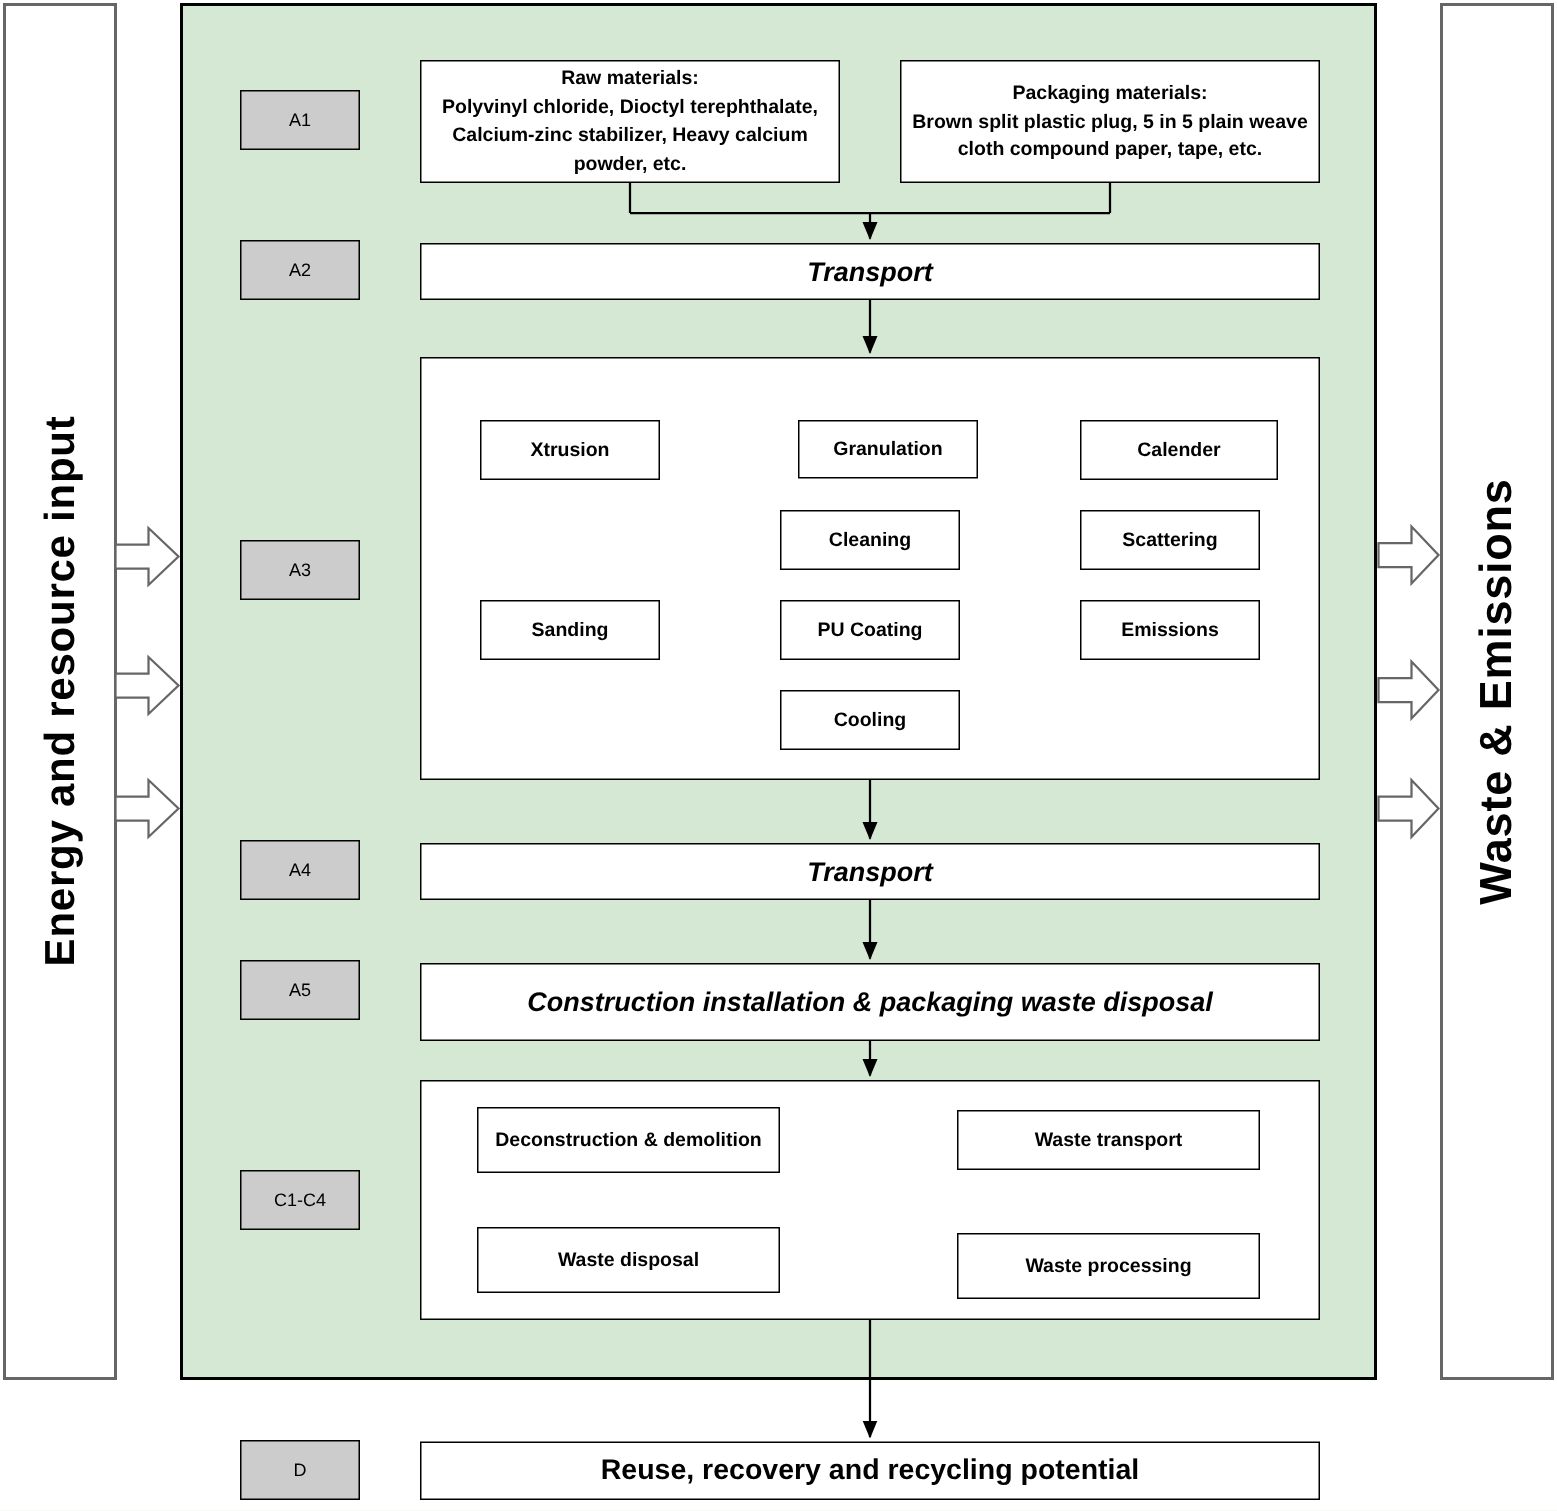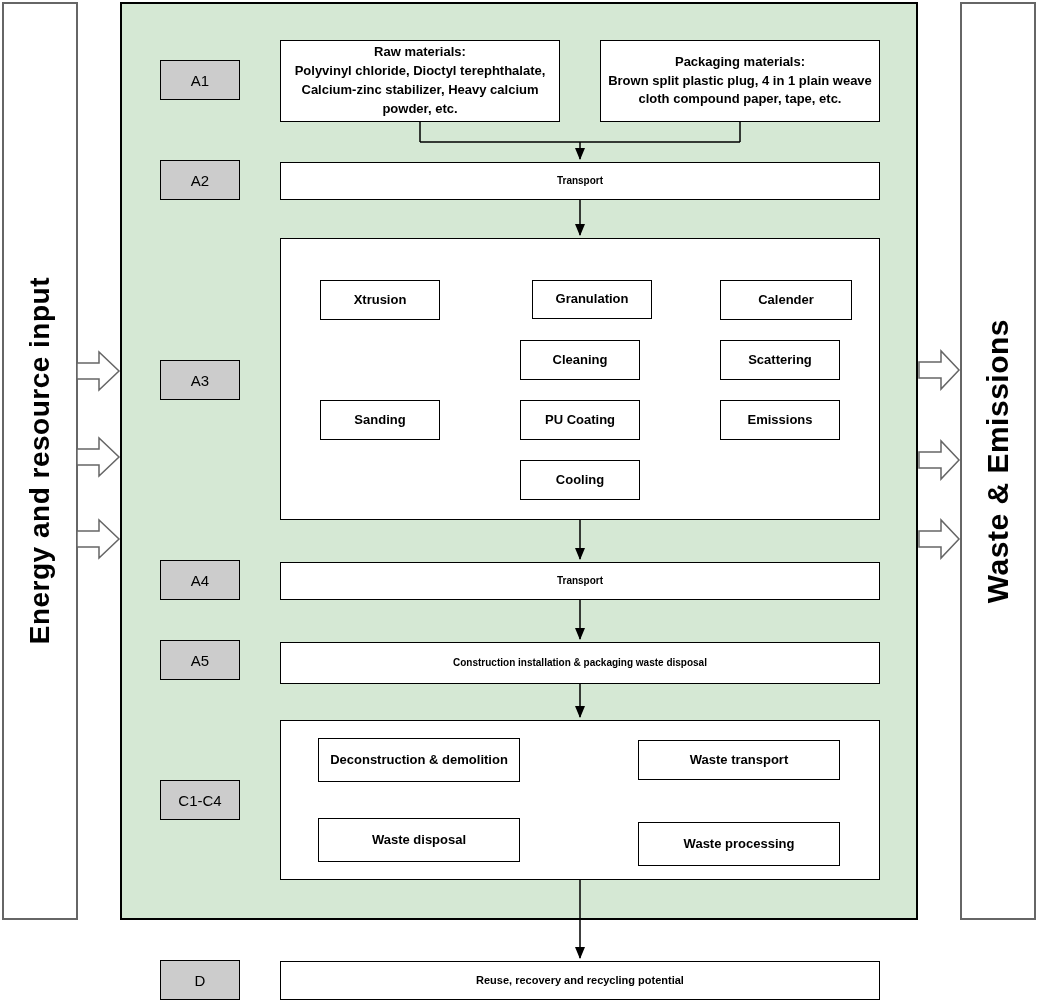--- a/index.html
+++ b/index.html
@@ -26,31 +26,31 @@
   .bar-right{left:960px;}
   .bar-right .vtext{font-size:30px;}
   .green-area{
     position:absolute;left:120px;top:2px;width:798px;height:918px;
     background:var(--diagram-bg);border:2px solid #000;box-sizing:border-box;
   }
   .stage-label{
     position:absolute;left:160px;width:80px;height:40px;
     background:var(--stage-label-bg);border:1.5px solid #000;box-sizing:border-box;
     display:flex;align-items:center;justify-content:center;
-    font-size:15px;font-weight:400;
+    font-size:12px;font-weight:400;
   }
   .fbox{
     position:absolute;background:#fff;border:1.5px solid #000;box-sizing:border-box;
     display:flex;flex-direction:column;align-items:center;justify-content:center;
     text-align:center;font-weight:bold;font-size:13px;line-height:1.45;
     padding:2px 6px;
   }
-  .row-box{font-size:10px;}
+  .row-box{font-size:18px;font-style:italic;}
   .big-box{padding:0;}
-  .d-box{font-size:11px;}
+  .d-box{font-size:19px;}
   .conn{position:absolute;left:0;top:0;pointer-events:none;}
   .boxes{position:absolute;left:0;top:0;width:100%;height:100%;}
 </style>
 </head>
 <body>
 
 <div class="canvas">
 
   <div class="vbar bar-left">
     <span class="vtext">Energy and resource input</span>
@@ -107,39 +107,39 @@
     <div class="stage-label" style="top:640px">A5</div>
     <div class="stage-label" style="top:780px">C1-C4</div>
     <div class="stage-label" style="top:960px">D</div>
 
     <div class="fbox" style="left:280px;top:40px;width:280px;height:82px">
       <span>Raw materials:</span>
       <span>Polyvinyl chloride,  Dioctyl terephthalate, Calcium-zinc stabilizer, Heavy calcium powder, etc.</span>
     </div>
     <div class="fbox" style="left:600px;top:40px;width:280px;height:82px">
       <span>Packaging materials:</span>
-      <span>Brown split plastic plug, 4 in 1 plain weave cloth compound paper, tape, etc.</span>
+      <span>Brown split plastic plug, 5 in 5 plain weave cloth compound paper, tape, etc.</span>
     </div>
 
     <div class="fbox row-box" style="left:280px;top:162px;width:600px;height:38px">Transport</div>
 
     <div class="fbox big-box" style="left:280px;top:238px;width:600px;height:282px"></div>
     <div class="fbox" style="left:320px;top:280px;width:120px;height:40px">Xtrusion</div>
     <div class="fbox" style="left:532px;top:280px;width:120px;height:39px">Granulation</div>
     <div class="fbox" style="left:720px;top:280px;width:132px;height:40px">Calender</div>
     <div class="fbox" style="left:520px;top:340px;width:120px;height:40px">Cleaning</div>
     <div class="fbox" style="left:720px;top:340px;width:120px;height:40px">Scattering</div>
     <div class="fbox" style="left:320px;top:400px;width:120px;height:40px">Sanding</div>
     <div class="fbox" style="left:520px;top:400px;width:120px;height:40px">PU Coating</div>
     <div class="fbox" style="left:720px;top:400px;width:120px;height:40px">Emissions</div>
     <div class="fbox" style="left:520px;top:460px;width:120px;height:40px">Cooling</div>
 
     <div class="fbox row-box" style="left:280px;top:562px;width:600px;height:38px">Transport</div>
 
-    <div class="fbox row-box" style="left:280px;top:642px;width:600px;height:42px">Construction installation &amp; packaging waste disposal</div>
+    <div class="fbox row-box" style="left:280px;top:642px;width:600px;height:52px">Construction installation &amp; packaging waste disposal</div>
 
     <div class="fbox big-box" style="left:280px;top:720px;width:600px;height:160px"></div>
     <div class="fbox" style="left:318px;top:738px;width:202px;height:44px">Deconstruction &amp; demolition</div>
     <div class="fbox" style="left:638px;top:740px;width:202px;height:40px">Waste transport</div>
     <div class="fbox" style="left:318px;top:818px;width:202px;height:44px">Waste disposal</div>
     <div class="fbox" style="left:638px;top:822px;width:202px;height:44px">Waste processing</div>
 
     <div class="fbox d-box" style="left:280px;top:961px;width:600px;height:39px">Reuse, recovery and recycling potential</div>
   </div>
 

